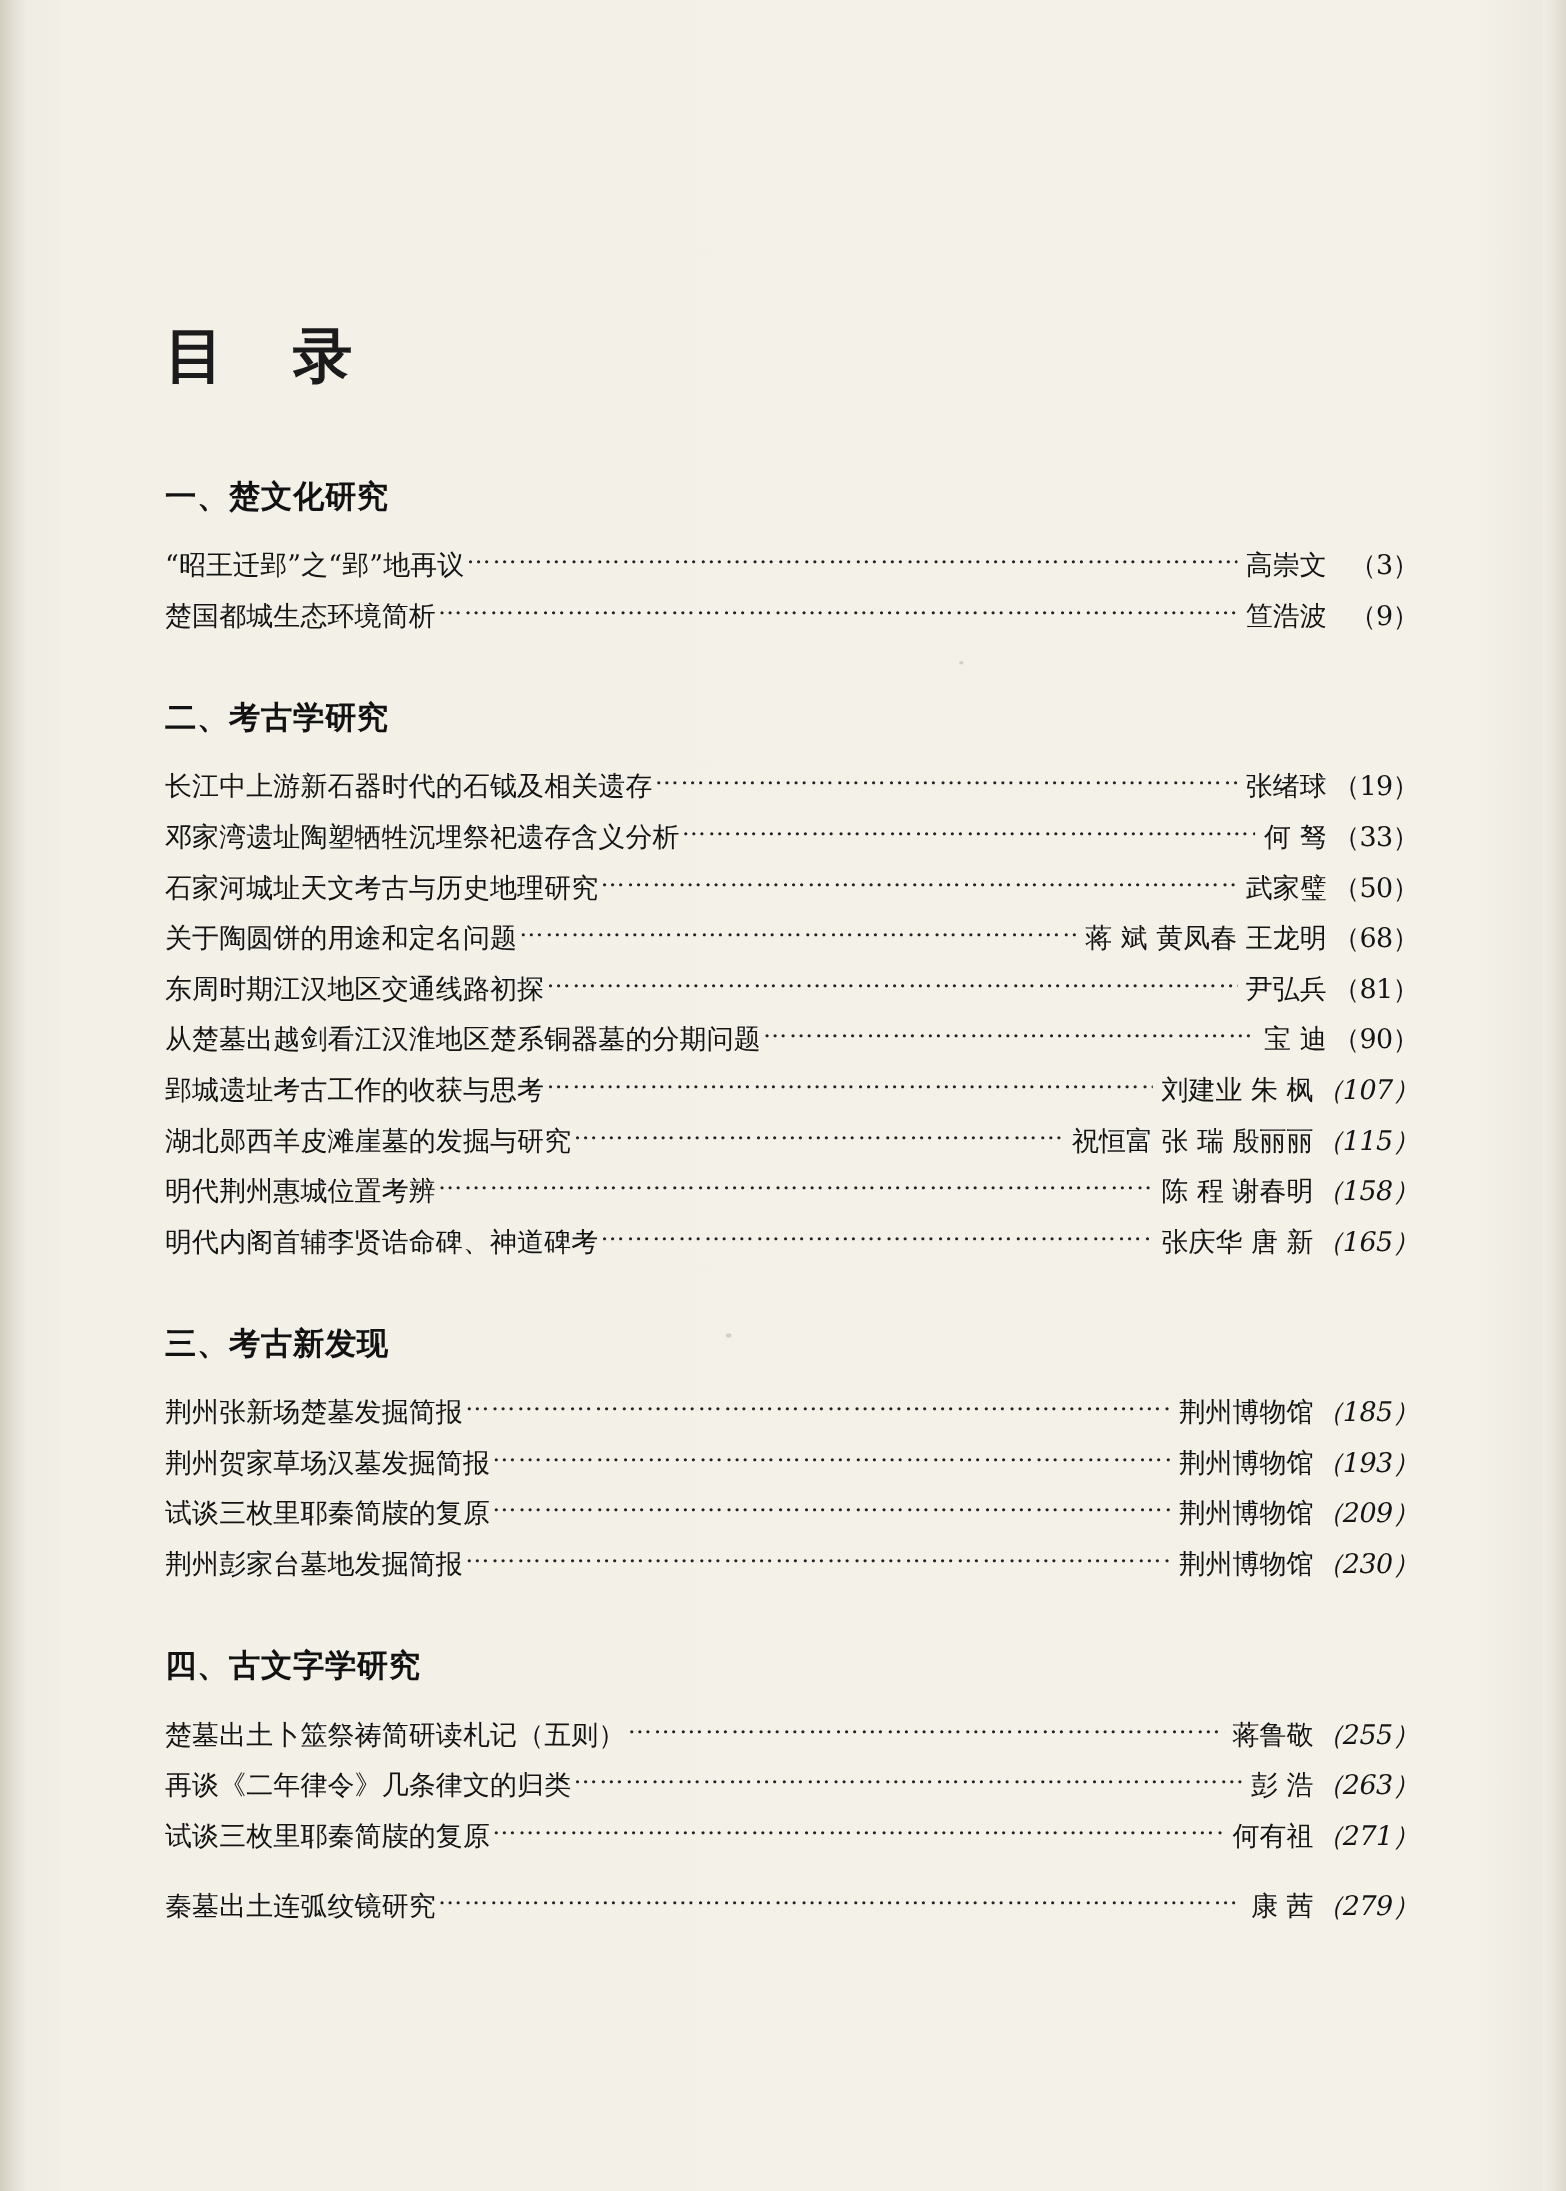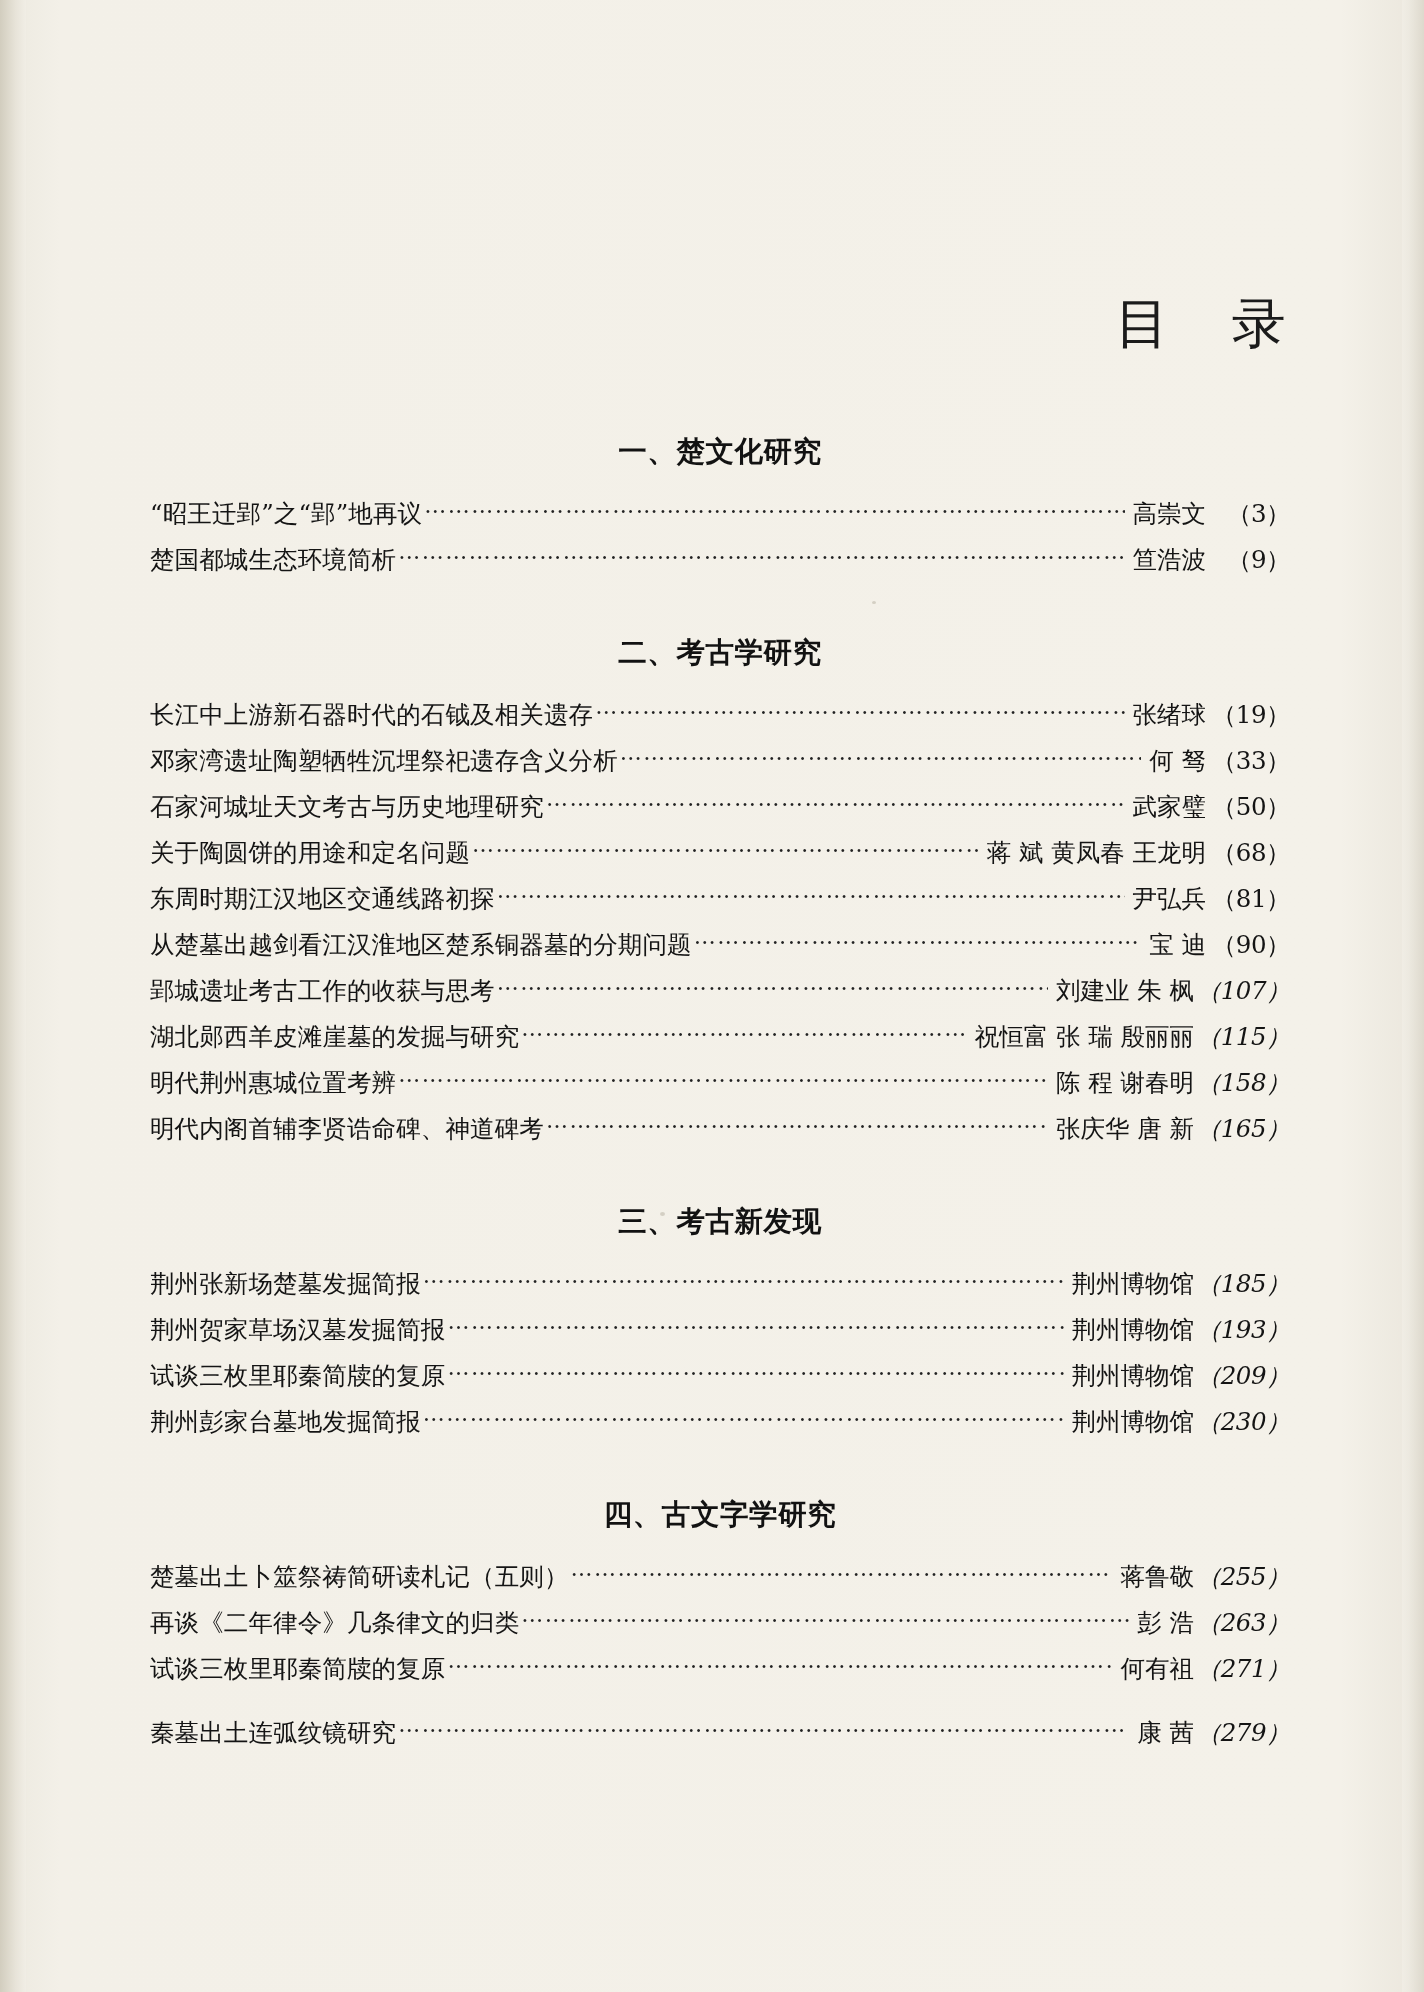--- a/index.html
+++ b/index.html
@@ -42,35 +42,35 @@
 
   .content {
     position: absolute;
     left: 150px;
     top: 0;
     width: 1140px;
     height: 1992px;
   }
 
   .doc-title {
-    text-align: right;
+    text-align: left;
     font-size: 54px;
     letter-spacing: 0.08em;
-    font-weight: 400;
+    font-weight: 700;
     color: #1b1b1b;
     margin-top: 288px;
     font-family: "DejaVu Serif", "Liberation Serif", serif;
   }
   .doc-title span.gap {
     display: inline-block;
     width: 58px;
   }
 
   .section-head {
-    text-align: center;
+    text-align: left;
     font-size: 28.5px;
     font-weight: 700;
     color: #121212;
     letter-spacing: 0.02em;
     font-family: "DejaVu Sans", "Liberation Sans", sans-serif;
   }
   .sec-1 { margin-top: 72px; }
   .sec-n { margin-top: 53px; }
 
   .entries {

